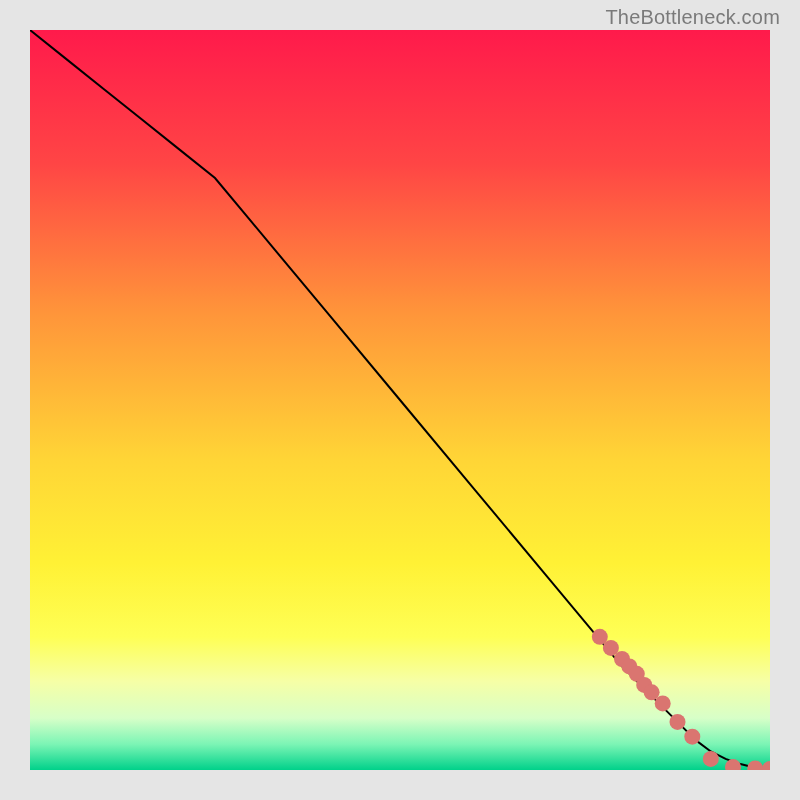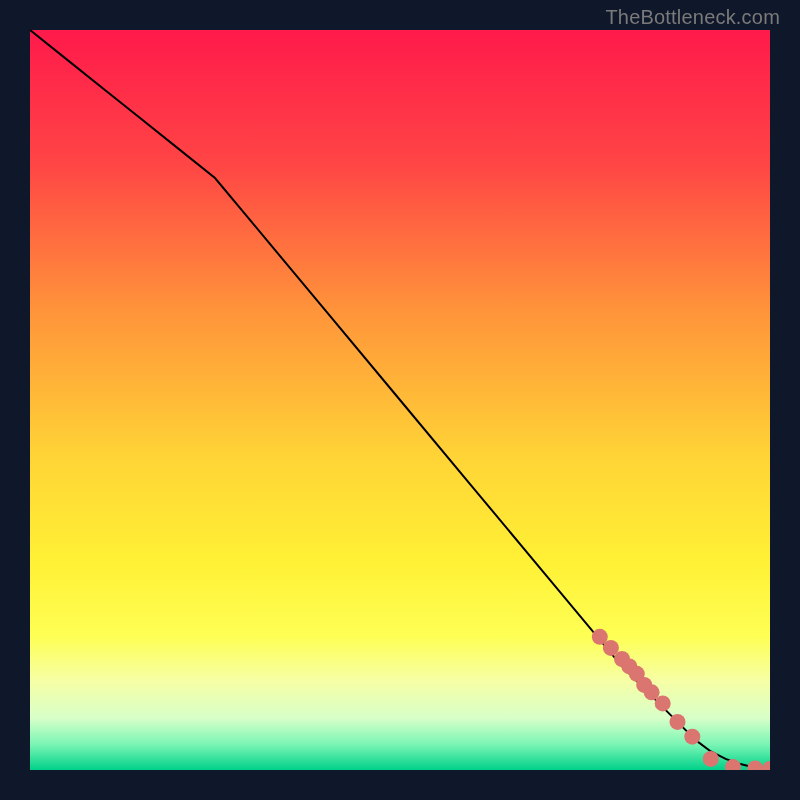--- a/index.html
+++ b/index.html
@@ -8,21 +8,21 @@
     width: 800px;
     height: 800px;
     background: #000;
     font-family: Arial, Helvetica, sans-serif;
     overflow: hidden;
   }
   .stage {
     position: relative;
     width: 800px;
     height: 800px;
-    background: #0f172a;
+    background: #e5e5e5;
   }
   .plot {
     position: absolute;
     left: 30px;
     top: 30px;
     width: 740px;
     height: 740px;
   }
   .attribution {
     position: absolute;

